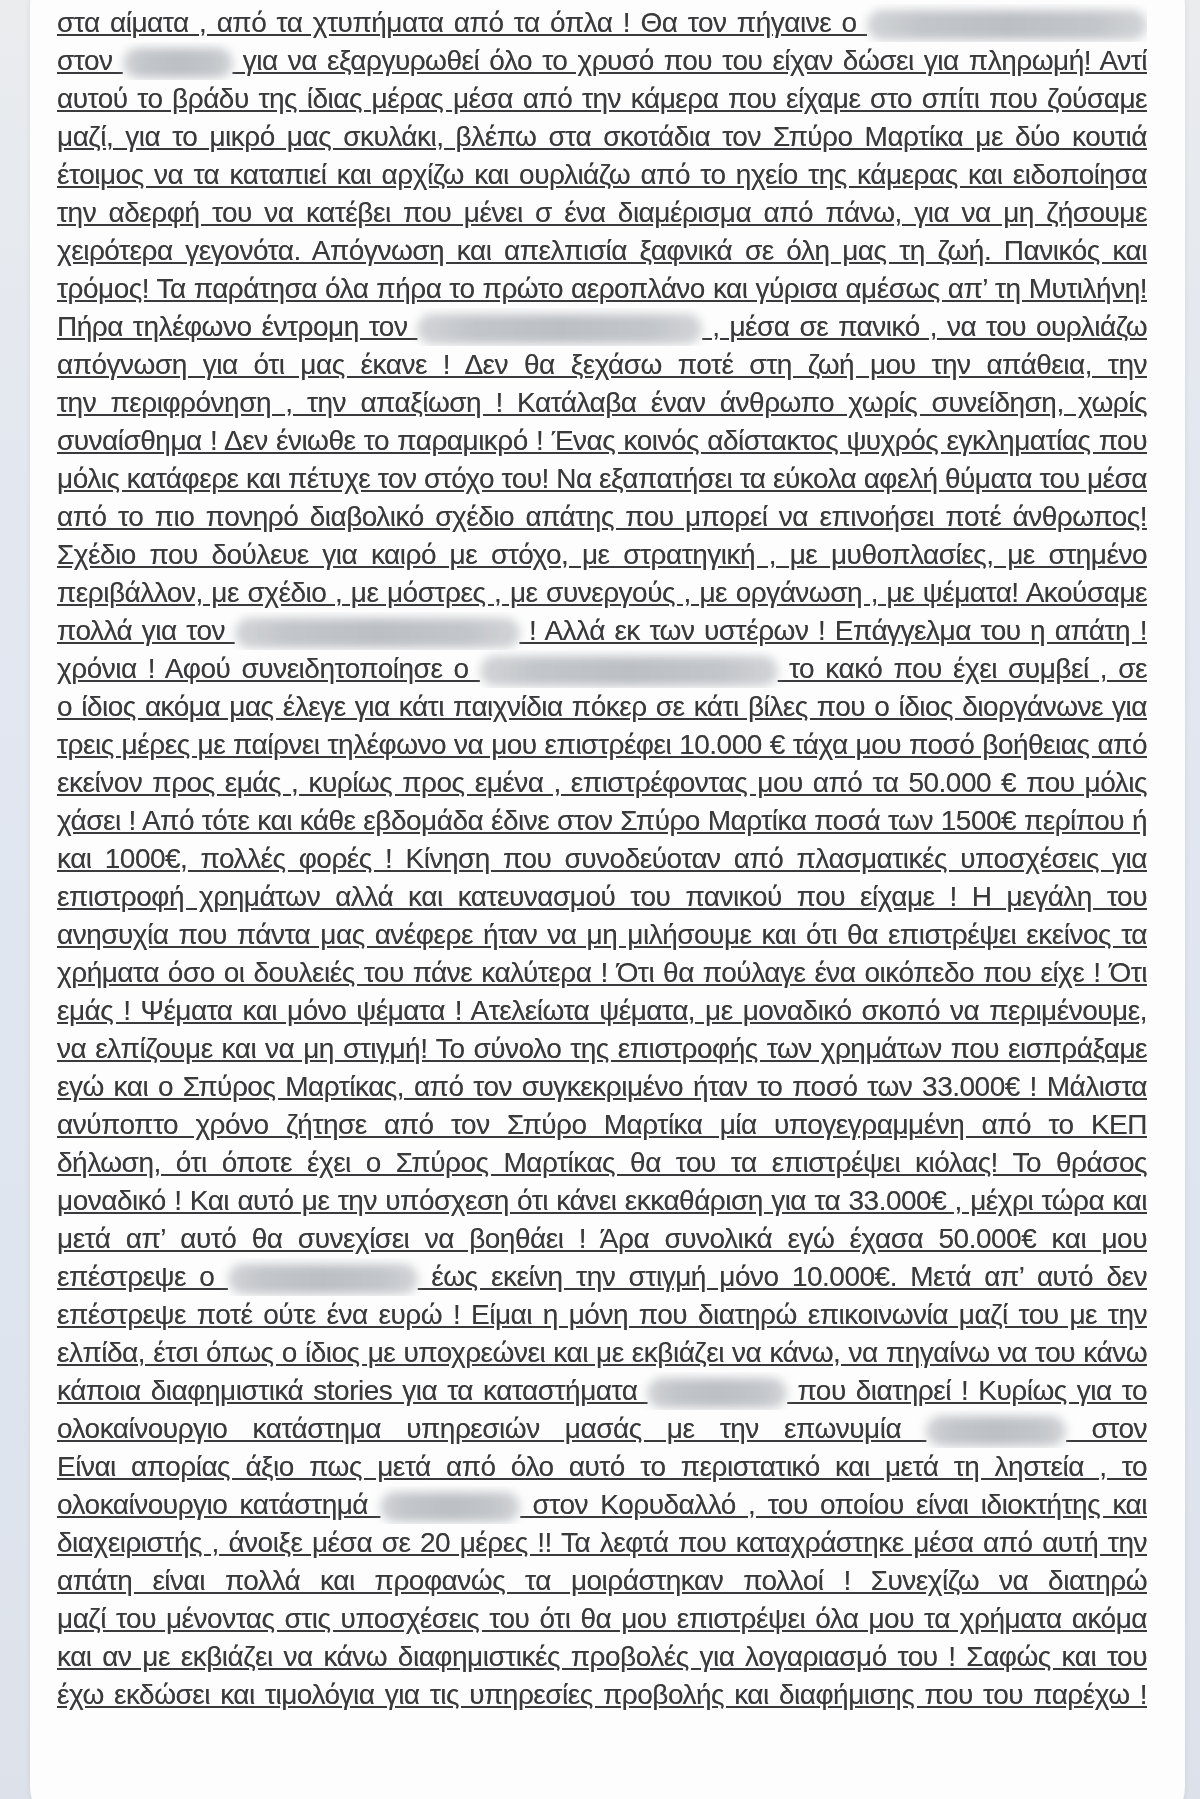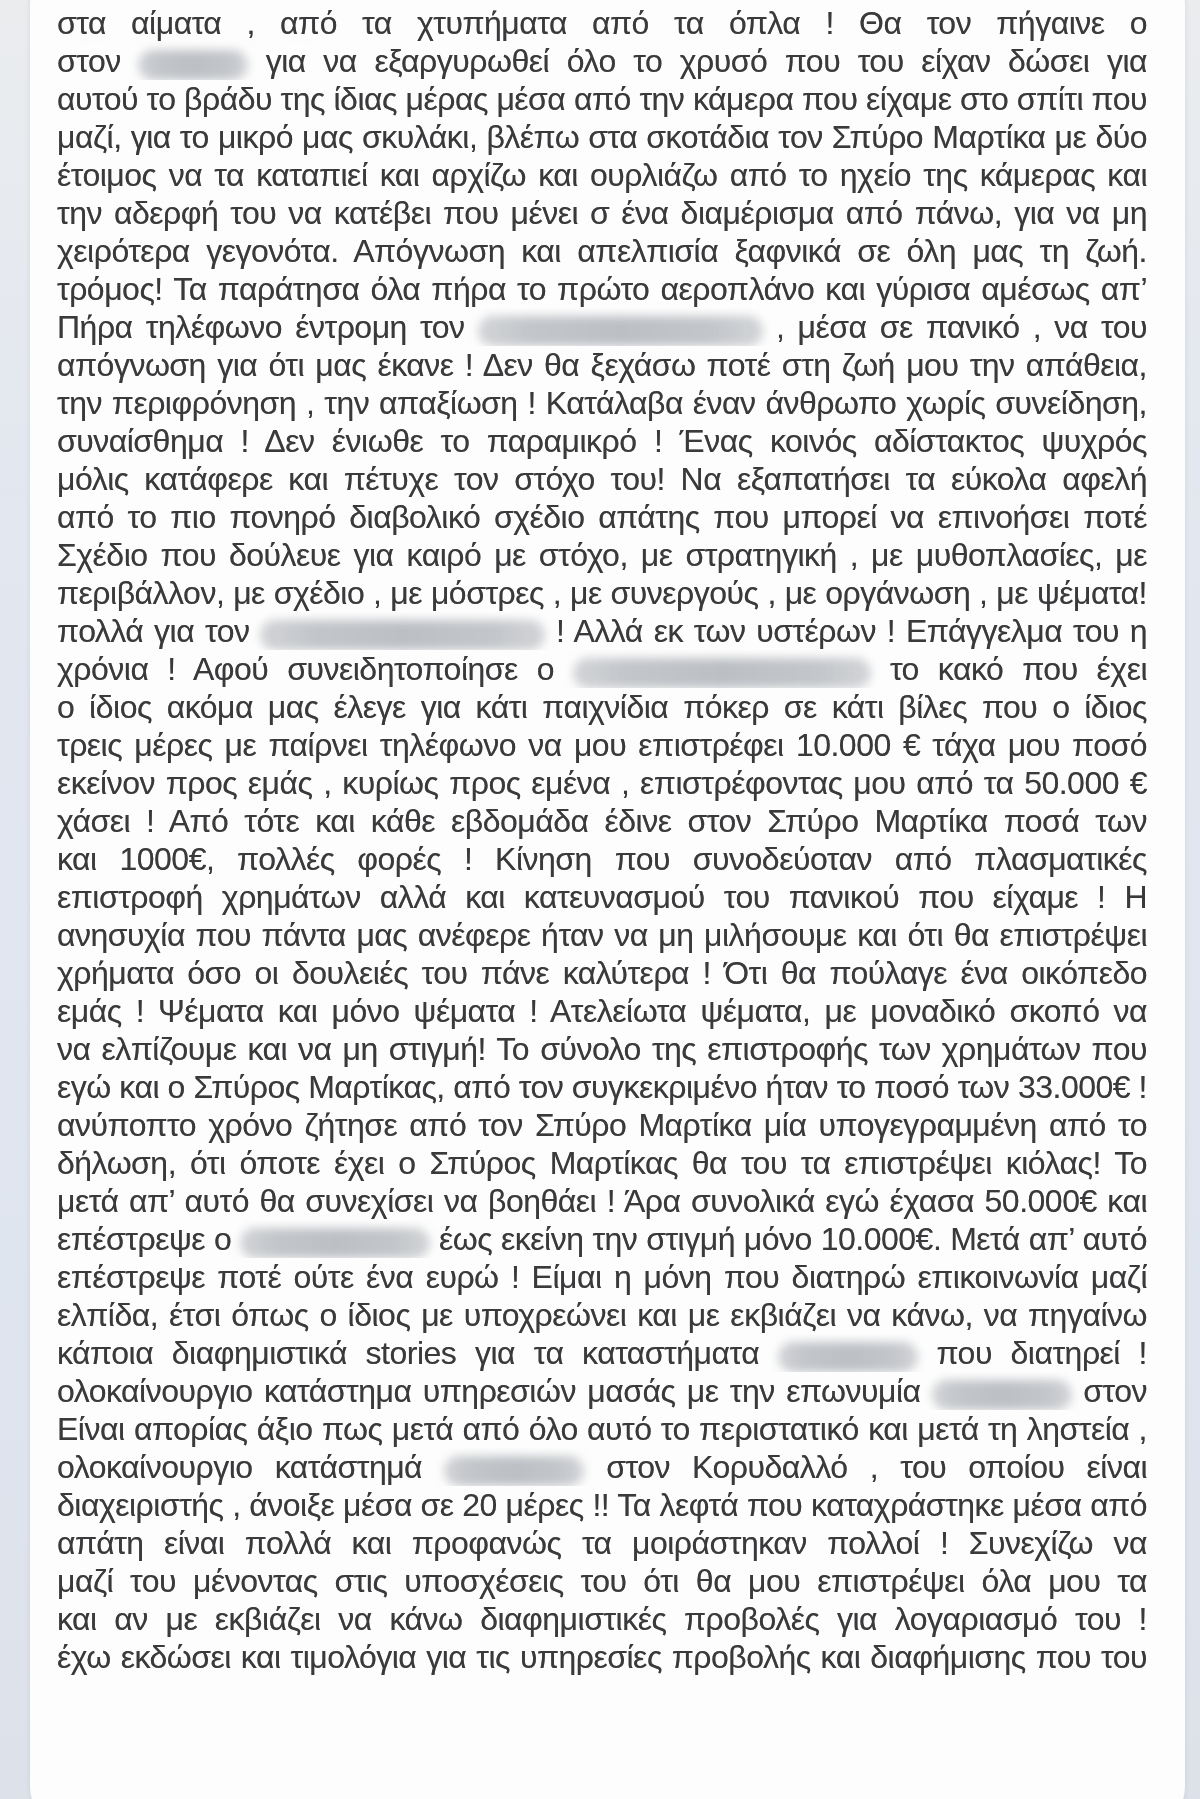--- a/index.html
+++ b/index.html
@@ -26,28 +26,29 @@
   }
   .text-block {
     position: absolute;
     left: 27px;
     right: 38px;
     top: 46px;
   }
   .line {
     height: 38px;
     line-height: 38px;
-    font-size: 32px;
+    font-size: 28px;
     letter-spacing: -0.5px;
     color: var(--text-color, #3a3a3c);
     text-align: justify;
     text-align-last: justify;
     overflow: hidden;
     white-space: normal;
     text-shadow: 0 0 0.6px rgba(58, 58, 60, 0.55);
+    text-decoration: underline;
   }
   .redaction {
     display: inline-block;
     height: 30px;
     border-radius: 15px;
     background: linear-gradient(90deg,
       rgba(175,178,183,0.55) 0%,
       var(--redaction-color, #c3c6ca) 18%,
       #bcbfc4 50%,
       var(--redaction-color, #c3c6ca) 82%,
@@ -85,20 +86,21 @@
       <div class="line">χάσει ! Από τότε και κάθε εβδομάδα έδινε στον Σπύρο Μαρτίκα ποσά των 1500€ περίπου ή</div>
       <div class="line">και 1000€, πολλές φορές ! Κίνηση που συνοδεύοταν από πλασματικές υποσχέσεις για</div>
       <div class="line">επιστροφή χρημάτων αλλά και κατευνασμού του πανικού που είχαμε ! Η μεγάλη του</div>
       <div class="line">ανησυχία που πάντα μας ανέφερε ήταν να μη μιλήσουμε και ότι θα επιστρέψει εκείνος τα</div>
       <div class="line">χρήματα όσο οι δουλειές του πάνε καλύτερα ! Ότι θα πούλαγε ένα οικόπεδο που είχε ! Ότι</div>
       <div class="line">εμάς ! Ψέματα και μόνο ψέματα ! Ατελείωτα ψέματα, με μοναδικό σκοπό να περιμένουμε,</div>
       <div class="line">να ελπίζουμε και να μη στιγμή! Το σύνολο της επιστροφής των χρημάτων που εισπράξαμε</div>
       <div class="line">εγώ και ο Σπύρος Μαρτίκας, από τον συγκεκριμένο ήταν το ποσό των 33.000€ ! Μάλιστα σε</div>
       <div class="line">ανύποπτο χρόνο ζήτησε από τον Σπύρο Μαρτίκα μία υπογεγραμμένη από το ΚΕΠ υπεύθυνη</div>
       <div class="line">δήλωση, ότι όποτε έχει ο Σπύρος Μαρτίκας θα του τα επιστρέψει κιόλας! Το θράσος</div>
+      <div class="line">μοναδικό ! Και αυτό με την υπόσχεση ότι κάνει εκκαθάριση για τα 33.000€ , μέχρι τώρα και</div>
       <div class="line">μετά απ’ αυτό θα συνεχίσει να βοηθάει ! Άρα συνολικά εγώ έχασα 50.000€ και μου</div>
       <div class="line">επέστρεψε ο <span class="redaction" style="width: 190px;"></span> έως εκείνη την στιγμή μόνο 10.000€. Μετά απ’ αυτό δεν</div>
       <div class="line">επέστρεψε ποτέ ούτε ένα ευρώ ! Είμαι η μόνη που διατηρώ επικοινωνία μαζί του με την</div>
       <div class="line">ελπίδα, έτσι όπως ο ίδιος με υποχρεώνει και με εκβιάζει να κάνω, να πηγαίνω να του κάνω</div>
       <div class="line">κάποια διαφημιστικά stories για τα καταστήματα <span class="redaction" style="width: 140px;"></span> που διατηρεί ! Κυρίως για το</div>
       <div class="line">ολοκαίνουργιο κατάστημα υπηρεσιών μασάς με την επωνυμία <span class="redaction" style="width: 140px;"></span> στον Κορυδαλλό.</div>
       <div class="line">Είναι απορίας άξιο πως μετά από όλο αυτό το περιστατικό και μετά τη ληστεία , το</div>
       <div class="line">ολοκαίνουργιο κατάστημά <span class="redaction" style="width: 140px;"></span> στον Κορυδαλλό , του οποίου είναι ιδιοκτήτης και</div>
       <div class="line">διαχειριστής , άνοιξε μέσα σε 20 μέρες !! Τα λεφτά που καταχράστηκε μέσα από αυτή την</div>
       <div class="line">απάτη είναι πολλά και προφανώς τα μοιράστηκαν πολλοί ! Συνεχίζω να διατηρώ επικοινωνία</div>

